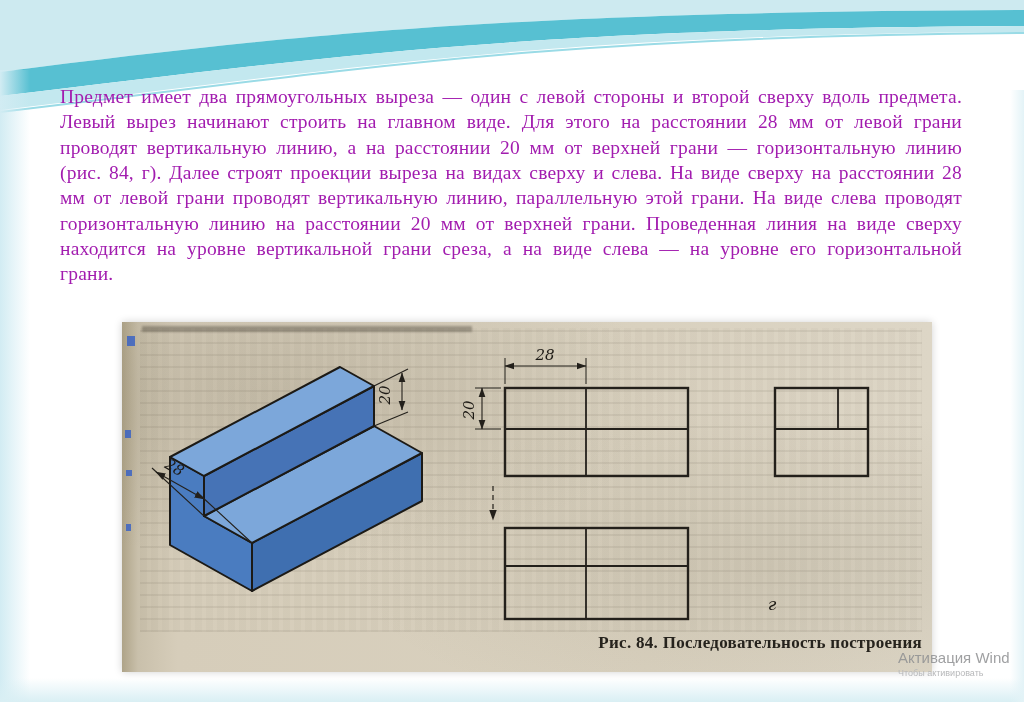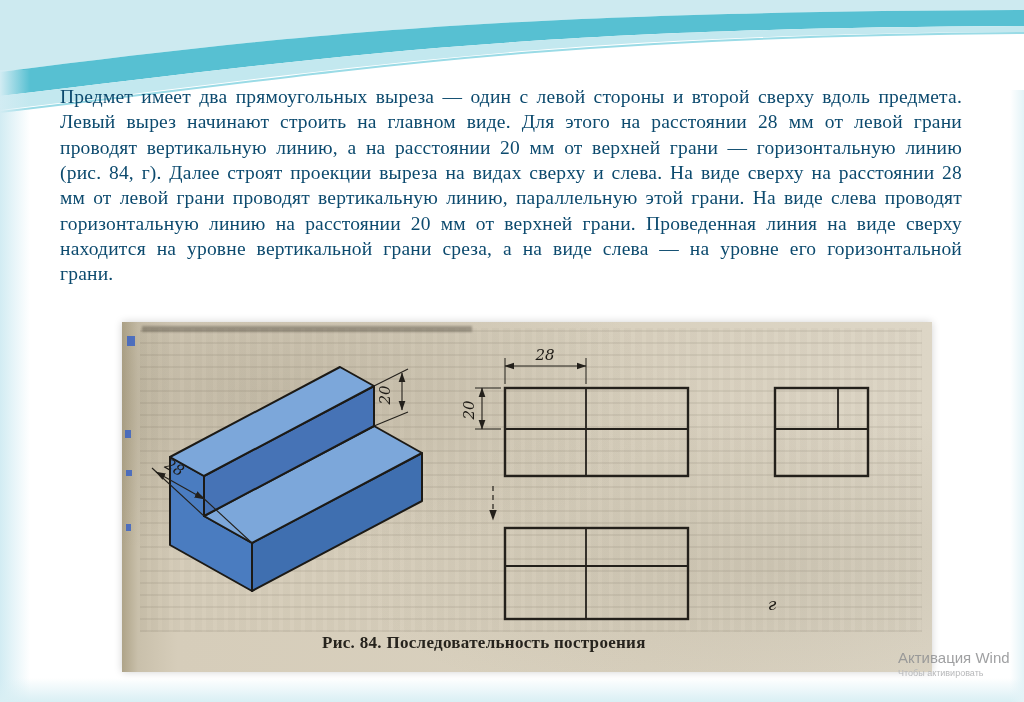--- a/index.html
+++ b/index.html
@@ -16,21 +16,21 @@
     background:linear-gradient(90deg,#d2ecf3,rgba(255,255,255,0));}
   .edge-bottom{position:absolute;left:0;bottom:0;width:1024px;height:24px;
     background:linear-gradient(0deg,#d9eff4,rgba(255,255,255,0));}
   .edge-right{position:absolute;right:0;top:90px;bottom:0;width:14px;
     background:linear-gradient(270deg,#e3f3f7,rgba(255,255,255,0));}
 
   
   .para{
     position:absolute;left:60px;top:84px;width:902px;
     font-size:19.5px;line-height:1.3;text-align:justify;
-    color:#0c4a6e;letter-spacing:.2px;word-spacing:2px;
+    color:#a21caf;letter-spacing:.2px;word-spacing:2px;
   }
 
   
   .scan{
     position:absolute;left:122px;top:322px;width:810px;height:350px;
     background:
       radial-gradient(ellipse at 20% 22%, rgba(118,108,84,.20), transparent 42%),
       radial-gradient(ellipse at 80% 70%, rgba(118,108,84,.13), transparent 46%),
       linear-gradient(90deg,#aea388 0px,#c9c0ab 16px,#d6cdba 55px,#d9d1bf 65%,#ddd6c6 100%);
     box-shadow:0 0 8px rgba(0,0,0,.18);
@@ -42,21 +42,21 @@
       repeating-linear-gradient(0deg, rgba(74,66,50,.16) 0 2px, transparent 2px 12px),
       repeating-linear-gradient(90deg, rgba(74,66,50,.05) 0 7px, transparent 7px 11px);
     filter:blur(.6px);opacity:.55;
   }
   .smudge{position:absolute;left:20px;top:4px;width:330px;height:6px;
     background:rgba(58,52,40,.35);filter:blur(1.2px);}
   .pen-mark{position:absolute;background:#2b59c9;opacity:.75;}
   .scan svg{position:absolute;left:0;top:0;}
 
   .caption{
-    position:absolute;left:200px;top:311px;width:600px;text-align:left;
+    position:absolute;left:200px;top:311px;width:600px;text-align:right;
     font-weight:700;font-size:17px;color:#26231d;letter-spacing:.3px;
   }
 
   
   .watermark{position:absolute;left:898px;top:649px;width:220px;color:#8f9092;}
   .watermark .wm1{font-family:"Liberation Sans",sans-serif;font-size:15px;opacity:.85;}
   .watermark .wm2{font-family:"Liberation Sans",sans-serif;font-size:9px;color:#b7b8ba;margin-top:2px;}
 
   .dimtext{font-family:"DejaVu Serif",serif;font-style:italic;font-size:15px;fill:#1d1a15;}
   .stagetext{font-family:"DejaVu Serif",serif;font-style:italic;font-size:17px;fill:#1d1a15;}

